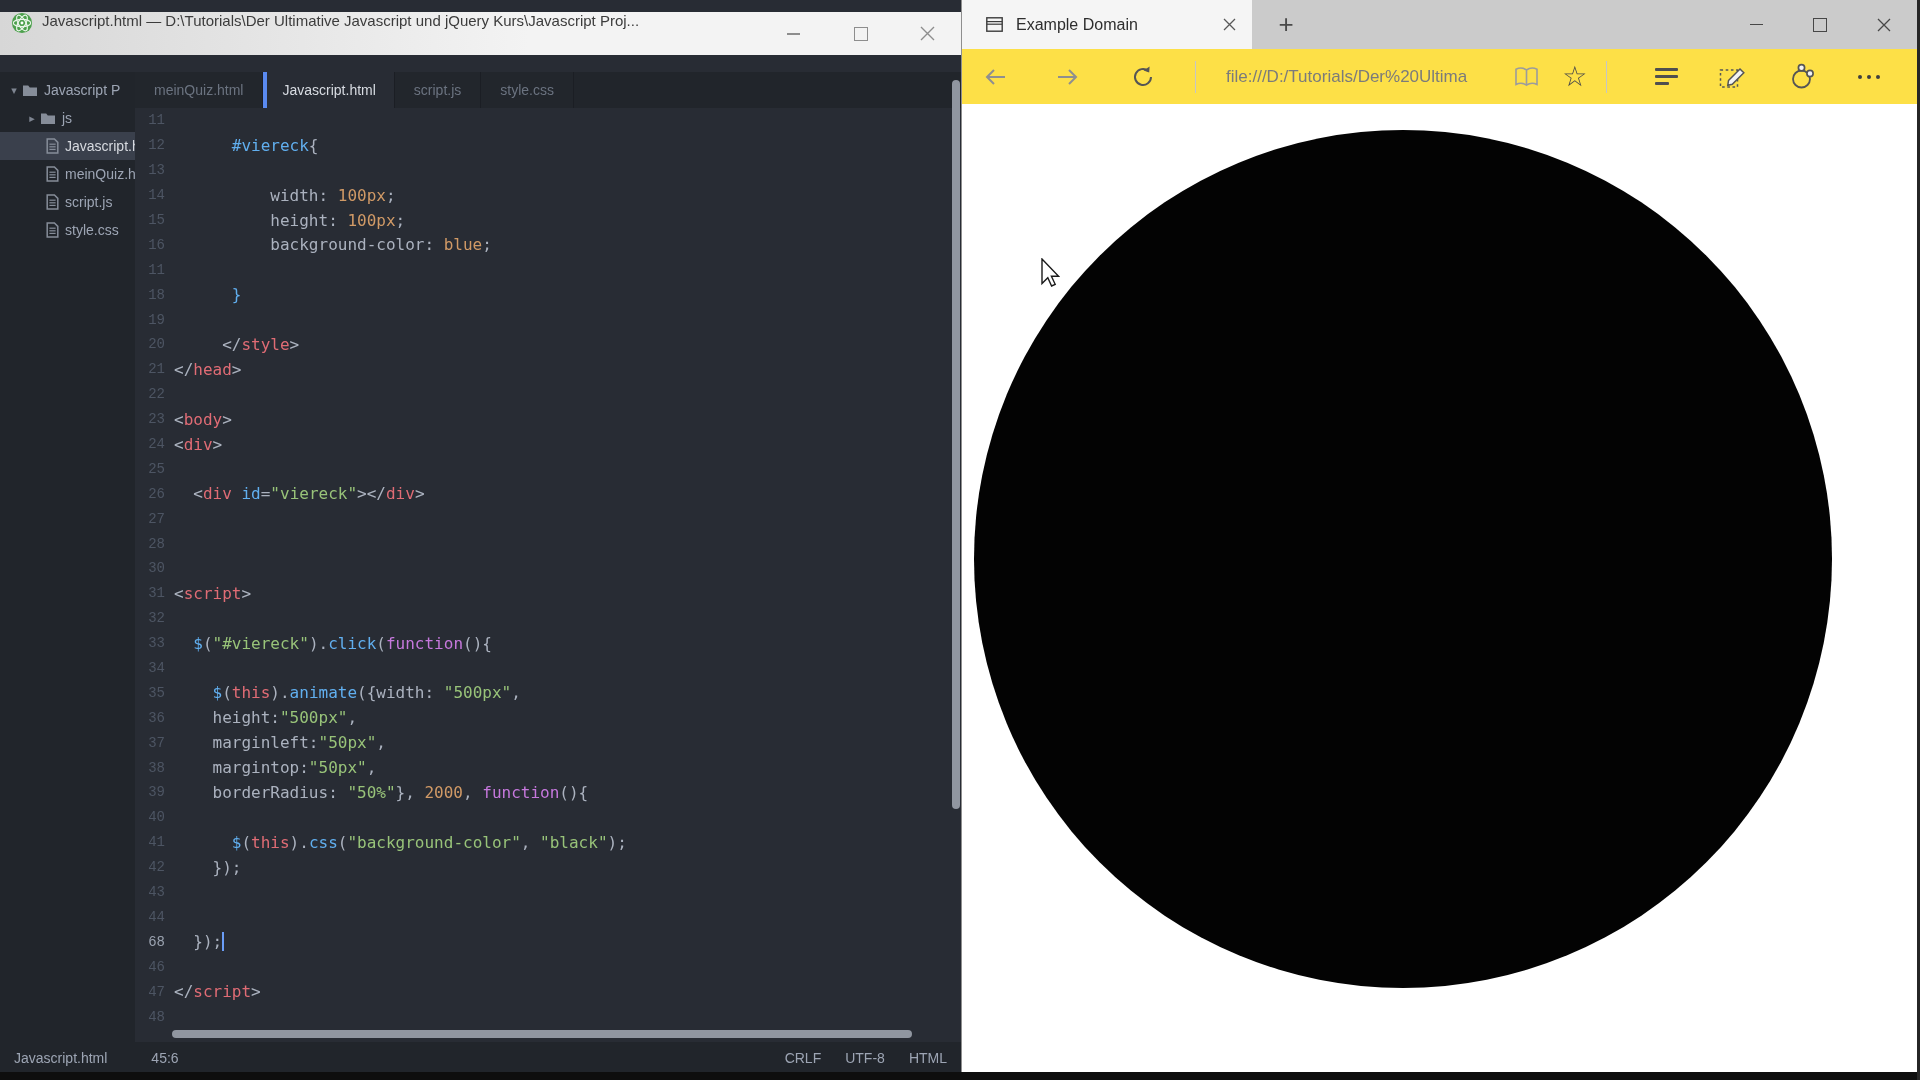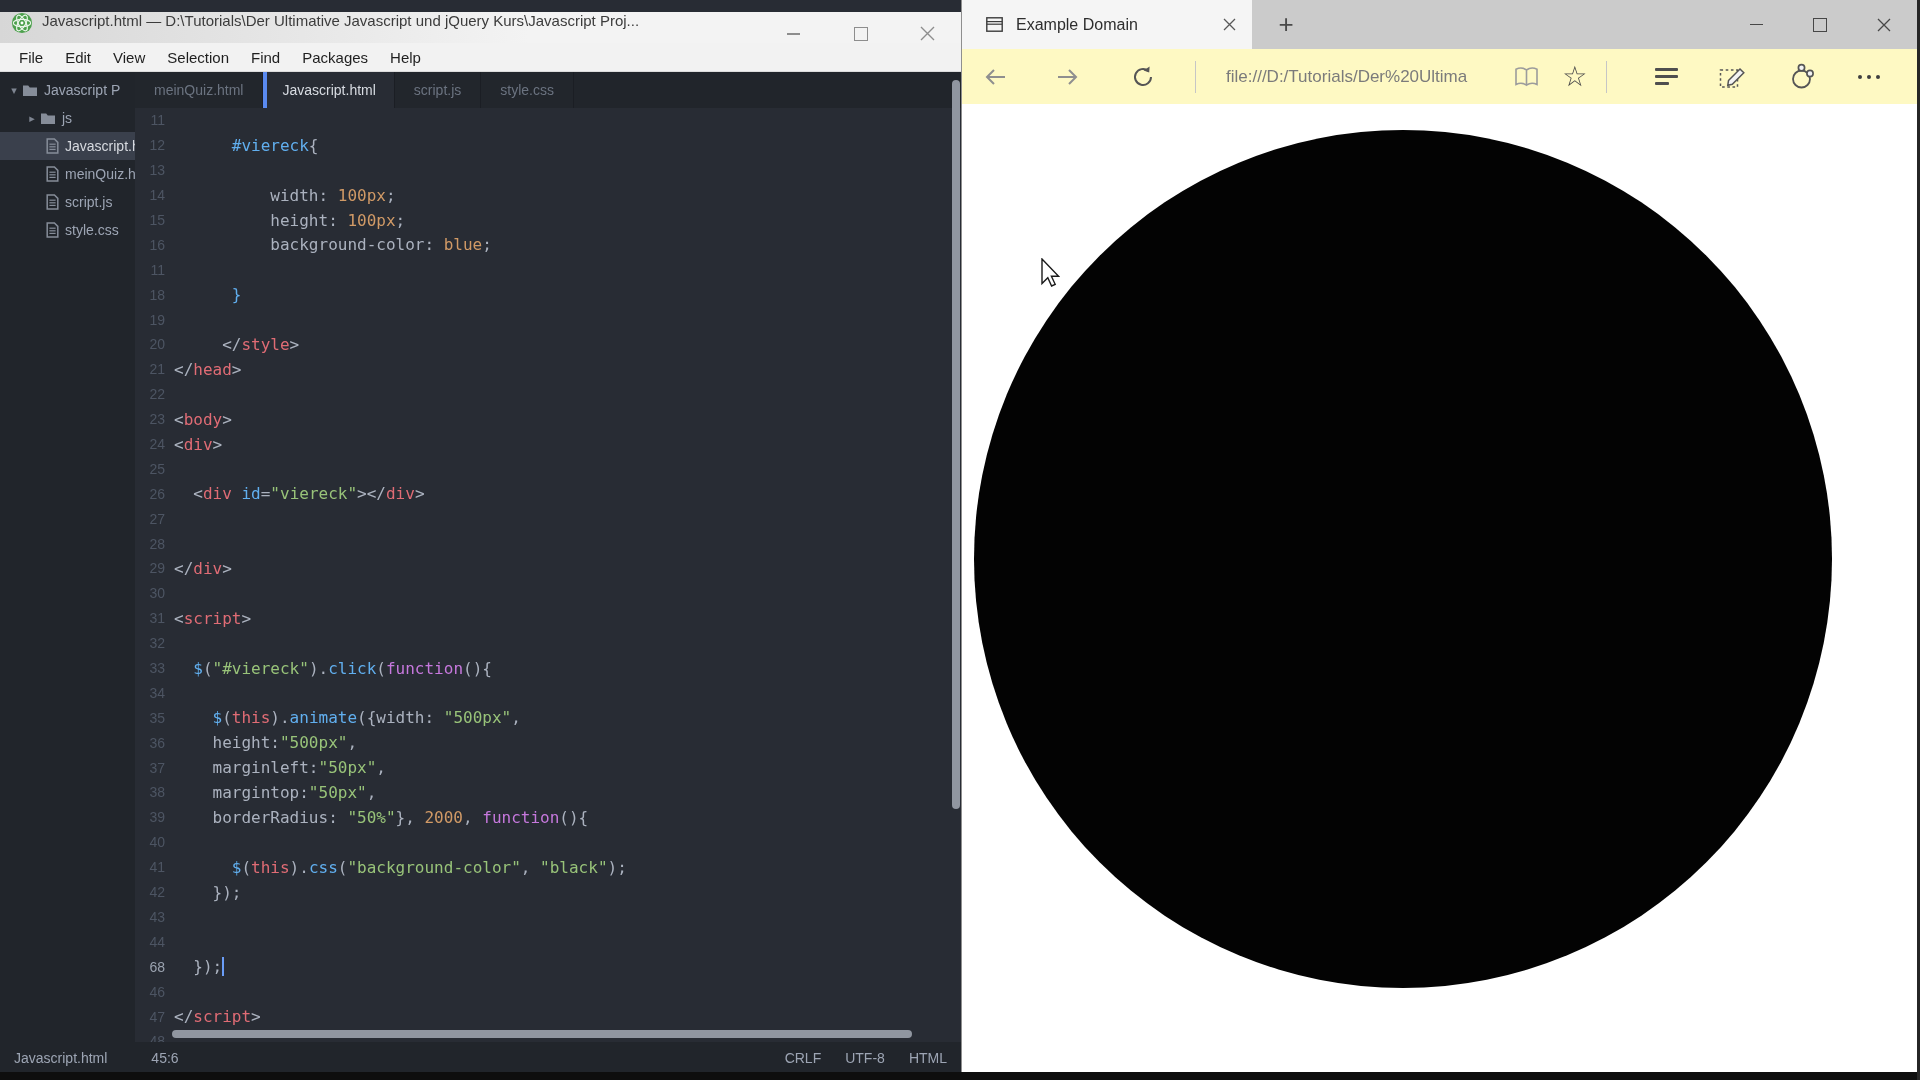--- a/index.html
+++ b/index.html
@@ -28,21 +28,21 @@
   .pad-folder{padding-left:26px;}
   .pad-file{padding-left:44px;}
 
   .editor-main{position:absolute;left:135px;top:0;right:0;height:100%;}
   .tabbar{position:absolute;top:0;left:0;right:0;height:36px;background:#21252b;display:flex;border-bottom:1px solid #181b20;}
   .tab{height:100%;display:flex;align-items:center;padding:0 19px;font-size:14px;color:#6b7380;background:#22262c;border-right:1px solid #1b1e24;box-sizing:border-box;white-space:nowrap;}
   .tab.active{background:#282c34;color:#d8dce2;border-left:4px solid #5a8af0;padding:0 18px 0 15px;}
 
   .code{position:absolute;top:36px;left:0;right:0;bottom:0;overflow:hidden;background:#282c34;}
   .row{position:relative;height:24.9px;display:flex;align-items:center;}
-  .num{width:30px;text-align:right;font-family:Liberation Sans, sans-serif;font-size:14px;color:#4d5563;flex:none;}
+  .num{width:30px;text-align:right;font-family:Liberation Mono, monospace;font-size:14px;color:#4d5563;flex:none;}
   .row.cur .num{color:#9aa2af;}
   .txt{margin-left:9px;font-family:"DejaVu Sans Mono",monospace;font-size:16px;white-space:pre;}
   .caret{position:absolute;top:3px;width:2px;height:19px;background:#6a9df7;}
 
   .vscroll{position:absolute;right:1px;top:8px;width:8px;height:729px;background:#9096a0;border-radius:4px;}
   .hscroll{position:absolute;left:37px;bottom:4px;width:740px;height:8px;background:#9096a0;border-radius:4px;}
 
   .statusbar{position:absolute;left:0;top:1042px;width:961px;height:32px;background:#21252b;display:flex;align-items:center;font-size:14px;color:#9da5b4;}
   .status-file{margin-left:14px;}
   .status-cursor{margin-left:44px;}
@@ -54,21 +54,21 @@
   .edge-tab{position:absolute;left:0;top:0;width:290px;height:49px;background:#f5f5f5;display:flex;align-items:center;}
   .edge-tab-icon{margin-left:24px;display:inline-flex;}
   .edge-tab-title{margin-left:13px;font-size:16px;color:#2e2e2e;}
   .edge-tab-close{margin-left:auto;margin-right:16px;display:inline-flex;}
   .edge-newtab{position:absolute;left:303px;top:0;width:42px;height:49px;display:flex;align-items:center;justify-content:center;font-size:26px;font-weight:200;color:#4a4a4a;}
   .edge-controls{position:absolute;right:4px;top:0;height:49px;display:flex;}
   .edge-win-btn{width:64px;height:100%;display:flex;align-items:center;justify-content:center;}
   .eg-min{width:13px;height:1.6px;background:#474747;}
   .eg-max{width:12px;height:12px;border:1.4px solid #474747;}
 
-  .edge-toolbar{position:absolute;top:49px;left:0;right:0;height:55px;background:#fef9c3;border-bottom:1px solid #a21caf;display:flex;align-items:center;}
+  .edge-toolbar{position:absolute;top:49px;left:0;right:0;height:55px;background:#fde047;border-bottom:1px solid #a21caf;display:flex;align-items:center;}
   .tool-sep{width:1px;height:32px;background:#c6c6c6;flex:none;}
   .url-text{font-size:17px;color:#7b7b7b;white-space:nowrap;}
   .icon-btn{display:inline-flex;align-items:center;justify-content:center;flex:none;}
   .star-glyph{font-size:28px;color:#4a4a4a;line-height:1;}
   .hub-glyph{display:flex;flex-direction:column;gap:4.5px;}
   .hub-glyph i{display:block;height:2.6px;background:#4f4f4f;border-radius:1px;}
   .dots{display:flex;gap:5px;}
   .dots i{width:4px;height:4px;border-radius:50%;background:#3f3f3f;}
 
   .edge-content{position:absolute;top:104px;left:0;right:0;bottom:0;background:#ffffff;overflow:hidden;}
@@ -104,29 +104,20 @@
             <span class="glyph-max"></span>
           </span>
         <span class="win-btn">
           <svg width="15" height="15" viewBox="0 0 15 15">
               <path d="M1 1 L14 14 M14 1 L1 14" stroke="#8d8d8d" stroke-width="1.4"></path>
             </svg>
         </span>
       </div>
     </div>
 
-    <div class="menubar">
-        <span class="menu-item">File</span>
-        <span class="menu-item">Edit</span>
-        <span class="menu-item">View</span>
-        <span class="menu-item">Selection</span>
-        <span class="menu-item">Find</span>
-        <span class="menu-item">Packages</span>
-        <span class="menu-item">Help</span>
-      </div>
 
     <div class="workspace">
       <div class="tree">
           <div class="tree-row pad-root">
             <span class="tree-chevron">▾</span>
             <span class="tree-icon">
               <svg width="16" height="13" viewBox="0 0 16 13">
                 <path d="M1 1.5 h5.2 l1.6 2 H15 v8.5 H1 Z" fill="#868d99"></path>
               </svg>
             </span>
@@ -258,24 +249,20 @@
               <span class="num">26</span>
               <span class="txt"><span style="color: rgb(171, 178, 191);">  &lt;</span><span style="color: rgb(224, 108, 117);">div</span><span style="color: rgb(171, 178, 191);"> </span><span style="color: rgb(97, 175, 239);">id</span><span style="color: rgb(171, 178, 191);">=</span><span style="color: rgb(152, 195, 121);">"viereck"</span><span style="color: rgb(171, 178, 191);">&gt;&lt;/</span><span style="color: rgb(224, 108, 117);">div</span><span style="color: rgb(171, 178, 191);">&gt;</span></span>
             </div>
             <div class="row">
               <span class="num">27</span>
               <span class="txt"></span>
             </div>
             <div class="row">
               <span class="num">28</span>
               <span class="txt"></span>
-            </div>
-            <div class="row">
-              <span class="num">29</span>
-              <span class="txt"><span style="color: rgb(171, 178, 191);">&lt;/</span><span style="color: rgb(224, 108, 117);">div</span><span style="color: rgb(171, 178, 191);">&gt;</span></span>
             </div>
             <div class="row">
               <span class="num">30</span>
               <span class="txt"></span>
             </div>
             <div class="row">
               <span class="num">31</span>
               <span class="txt"><span style="color: rgb(171, 178, 191);">&lt;</span><span style="color: rgb(224, 108, 117);">script</span><span style="color: rgb(171, 178, 191);">&gt;</span></span>
             </div>
             <div class="row">

